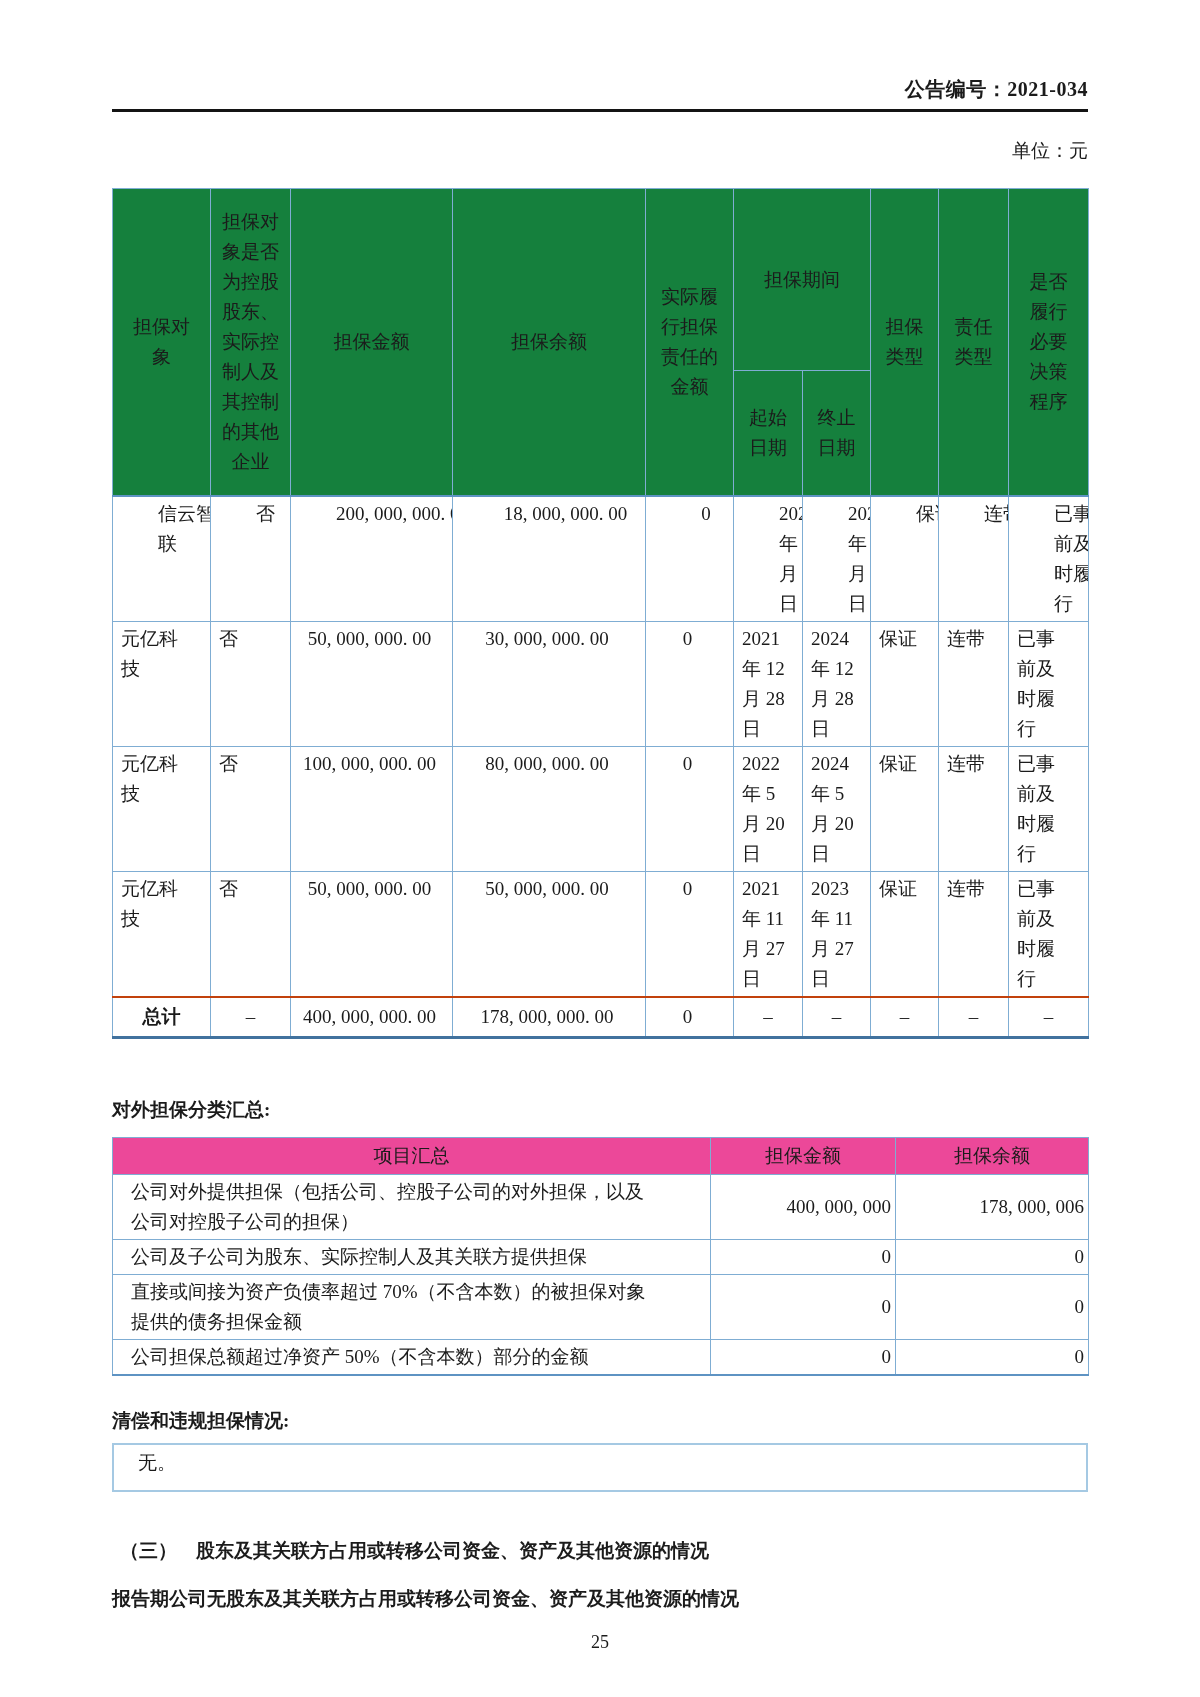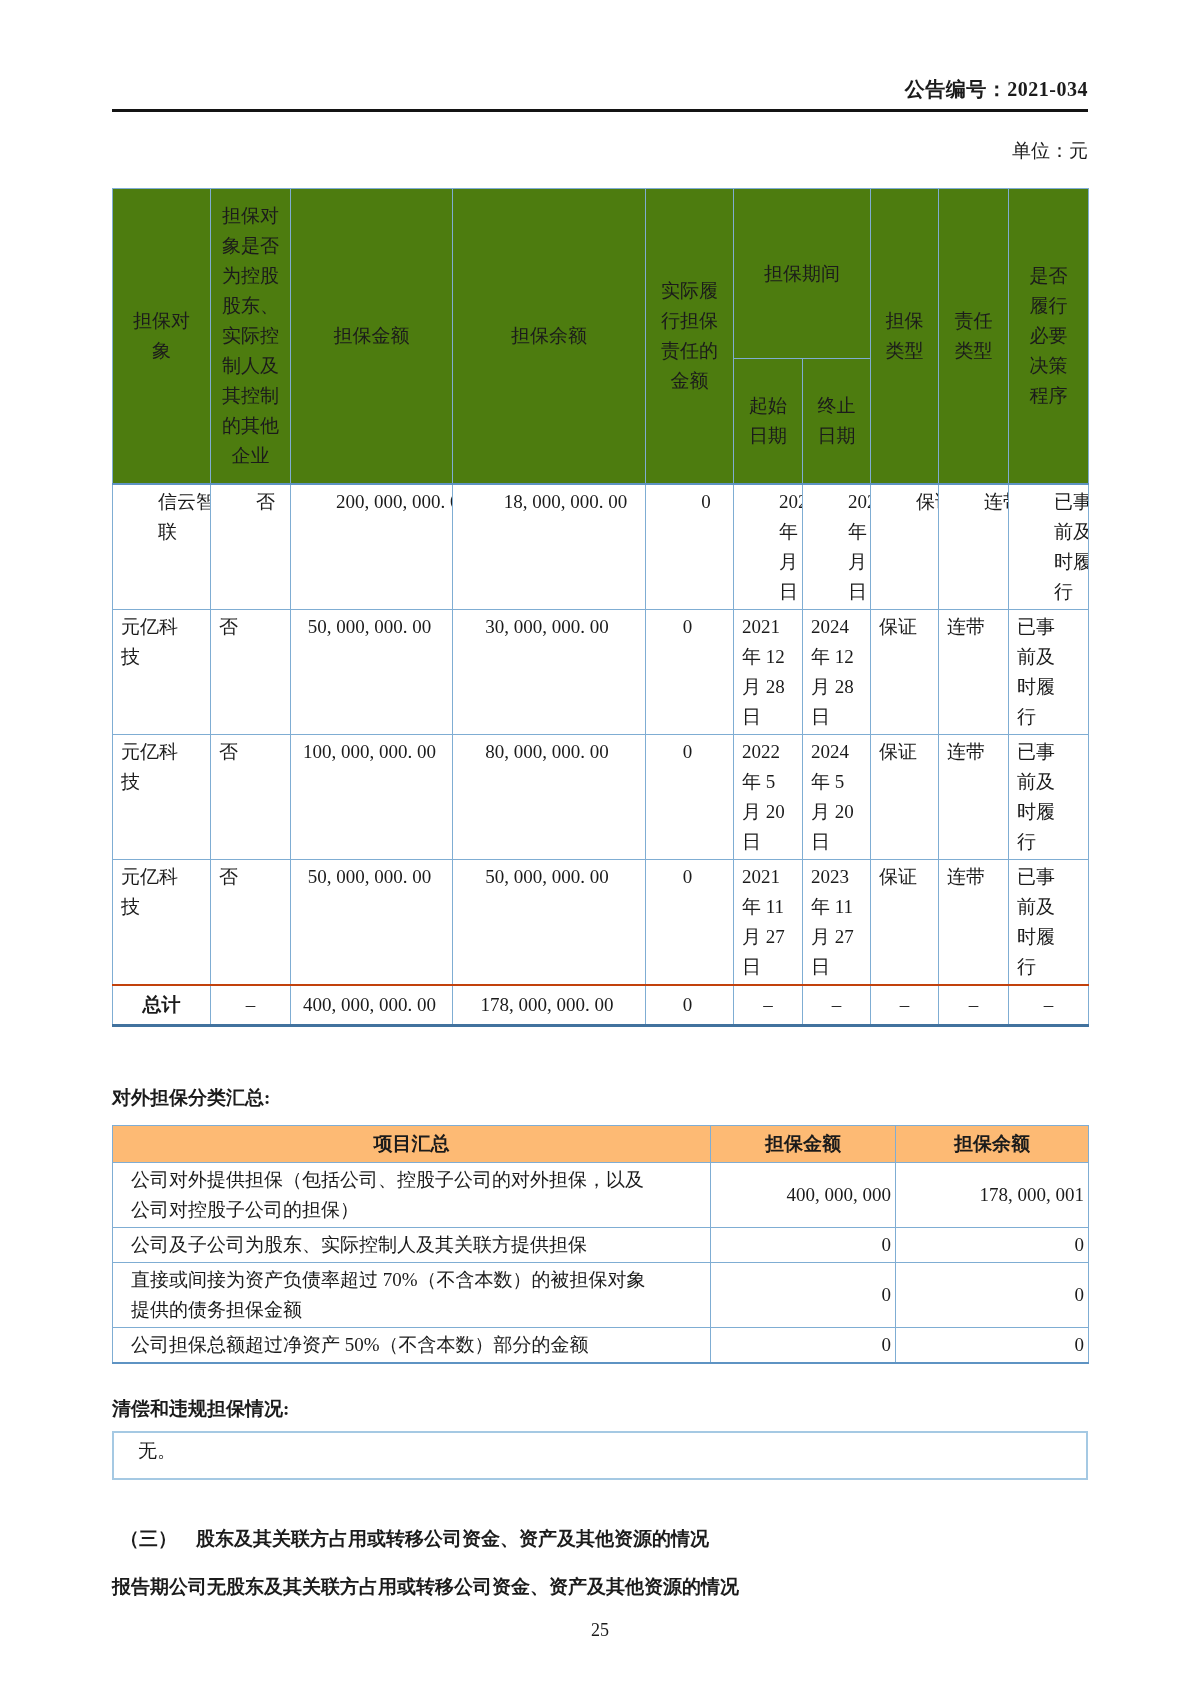--- a/index.html
+++ b/index.html
@@ -32,44 +32,44 @@
   th, td {
     border:1px solid #7fadd3;
     white-space:pre;
     padding:2px 8px;
     vertical-align:top;
     overflow:hidden;
   }
 
   
   .t1 thead th {
-    background:#4d7c0f;
+    background:#15803d;
     font-weight:normal;
     text-align:center;
     vertical-align:middle;
-    padding:12px 3px;
+    padding:18px 3px;
   }
   .t1 { border:1px solid #7fadd3; border-bottom:3px solid #41729e; }
   .t1 tbody tr.data-row:first-child td { border-top:2px solid #5e93c3;padding-left:45px; }
   .t1 .period-header { height:145px; }
   .t1 td.al { text-align:left; }
   .t1 td.ar { text-align:center; padding-right:12px; }
   .t1 td.ac { text-align:center; }
   .t1 tr.total-row td {
     border-top:2px solid #c2410c;
     height:34px;
     vertical-align:middle;
   }
   .t1 tr.total-row td.total-label { font-weight:bold; }
 
   
   .t2 { border:1px solid #7fadd3; border-bottom:2px solid #5e93c3; margin-top:14px; }
   .t2 th {
-    background:#fdba74;
-    font-weight:bold;
+    background:#ec4899;
+    font-weight:normal;
     text-align:center;
     vertical-align:middle;
     height:32px;
   }
   .t2 td.lbl { text-align:left; padding-left:18px; }
   .t2 td.num { text-align:right; padding-right:4px; vertical-align:middle; }
 
   .section-heading { font-size:19px; font-weight:bold; }
   .summary-heading { margin-top:58px; }
   .settlement-heading { margin-top:32px; }
@@ -277,21 +277,21 @@
           <th>项目汇总</th>
           <th>担保金额</th>
           <th>担保余额</th>
         </tr>
       </thead>
       <tbody>
         <tr>
           <td class="lbl">公司对外提供担保（包括公司、控股子公司的对外担保，以及
 公司对控股子公司的担保）</td>
           <td class="num">400, 000, 000</td>
-          <td class="num">178, 000, 001</td>
+          <td class="num">178, 000, 006</td>
         </tr>
         <tr>
           <td class="lbl">公司及子公司为股东、实际控制人及其关联方提供担保</td>
           <td class="num">0</td>
           <td class="num">0</td>
         </tr>
         <tr>
           <td class="lbl">直接或间接为资产负债率超过 70%（不含本数）的被担保对象
 提供的债务担保金额</td>
           <td class="num">0</td>

